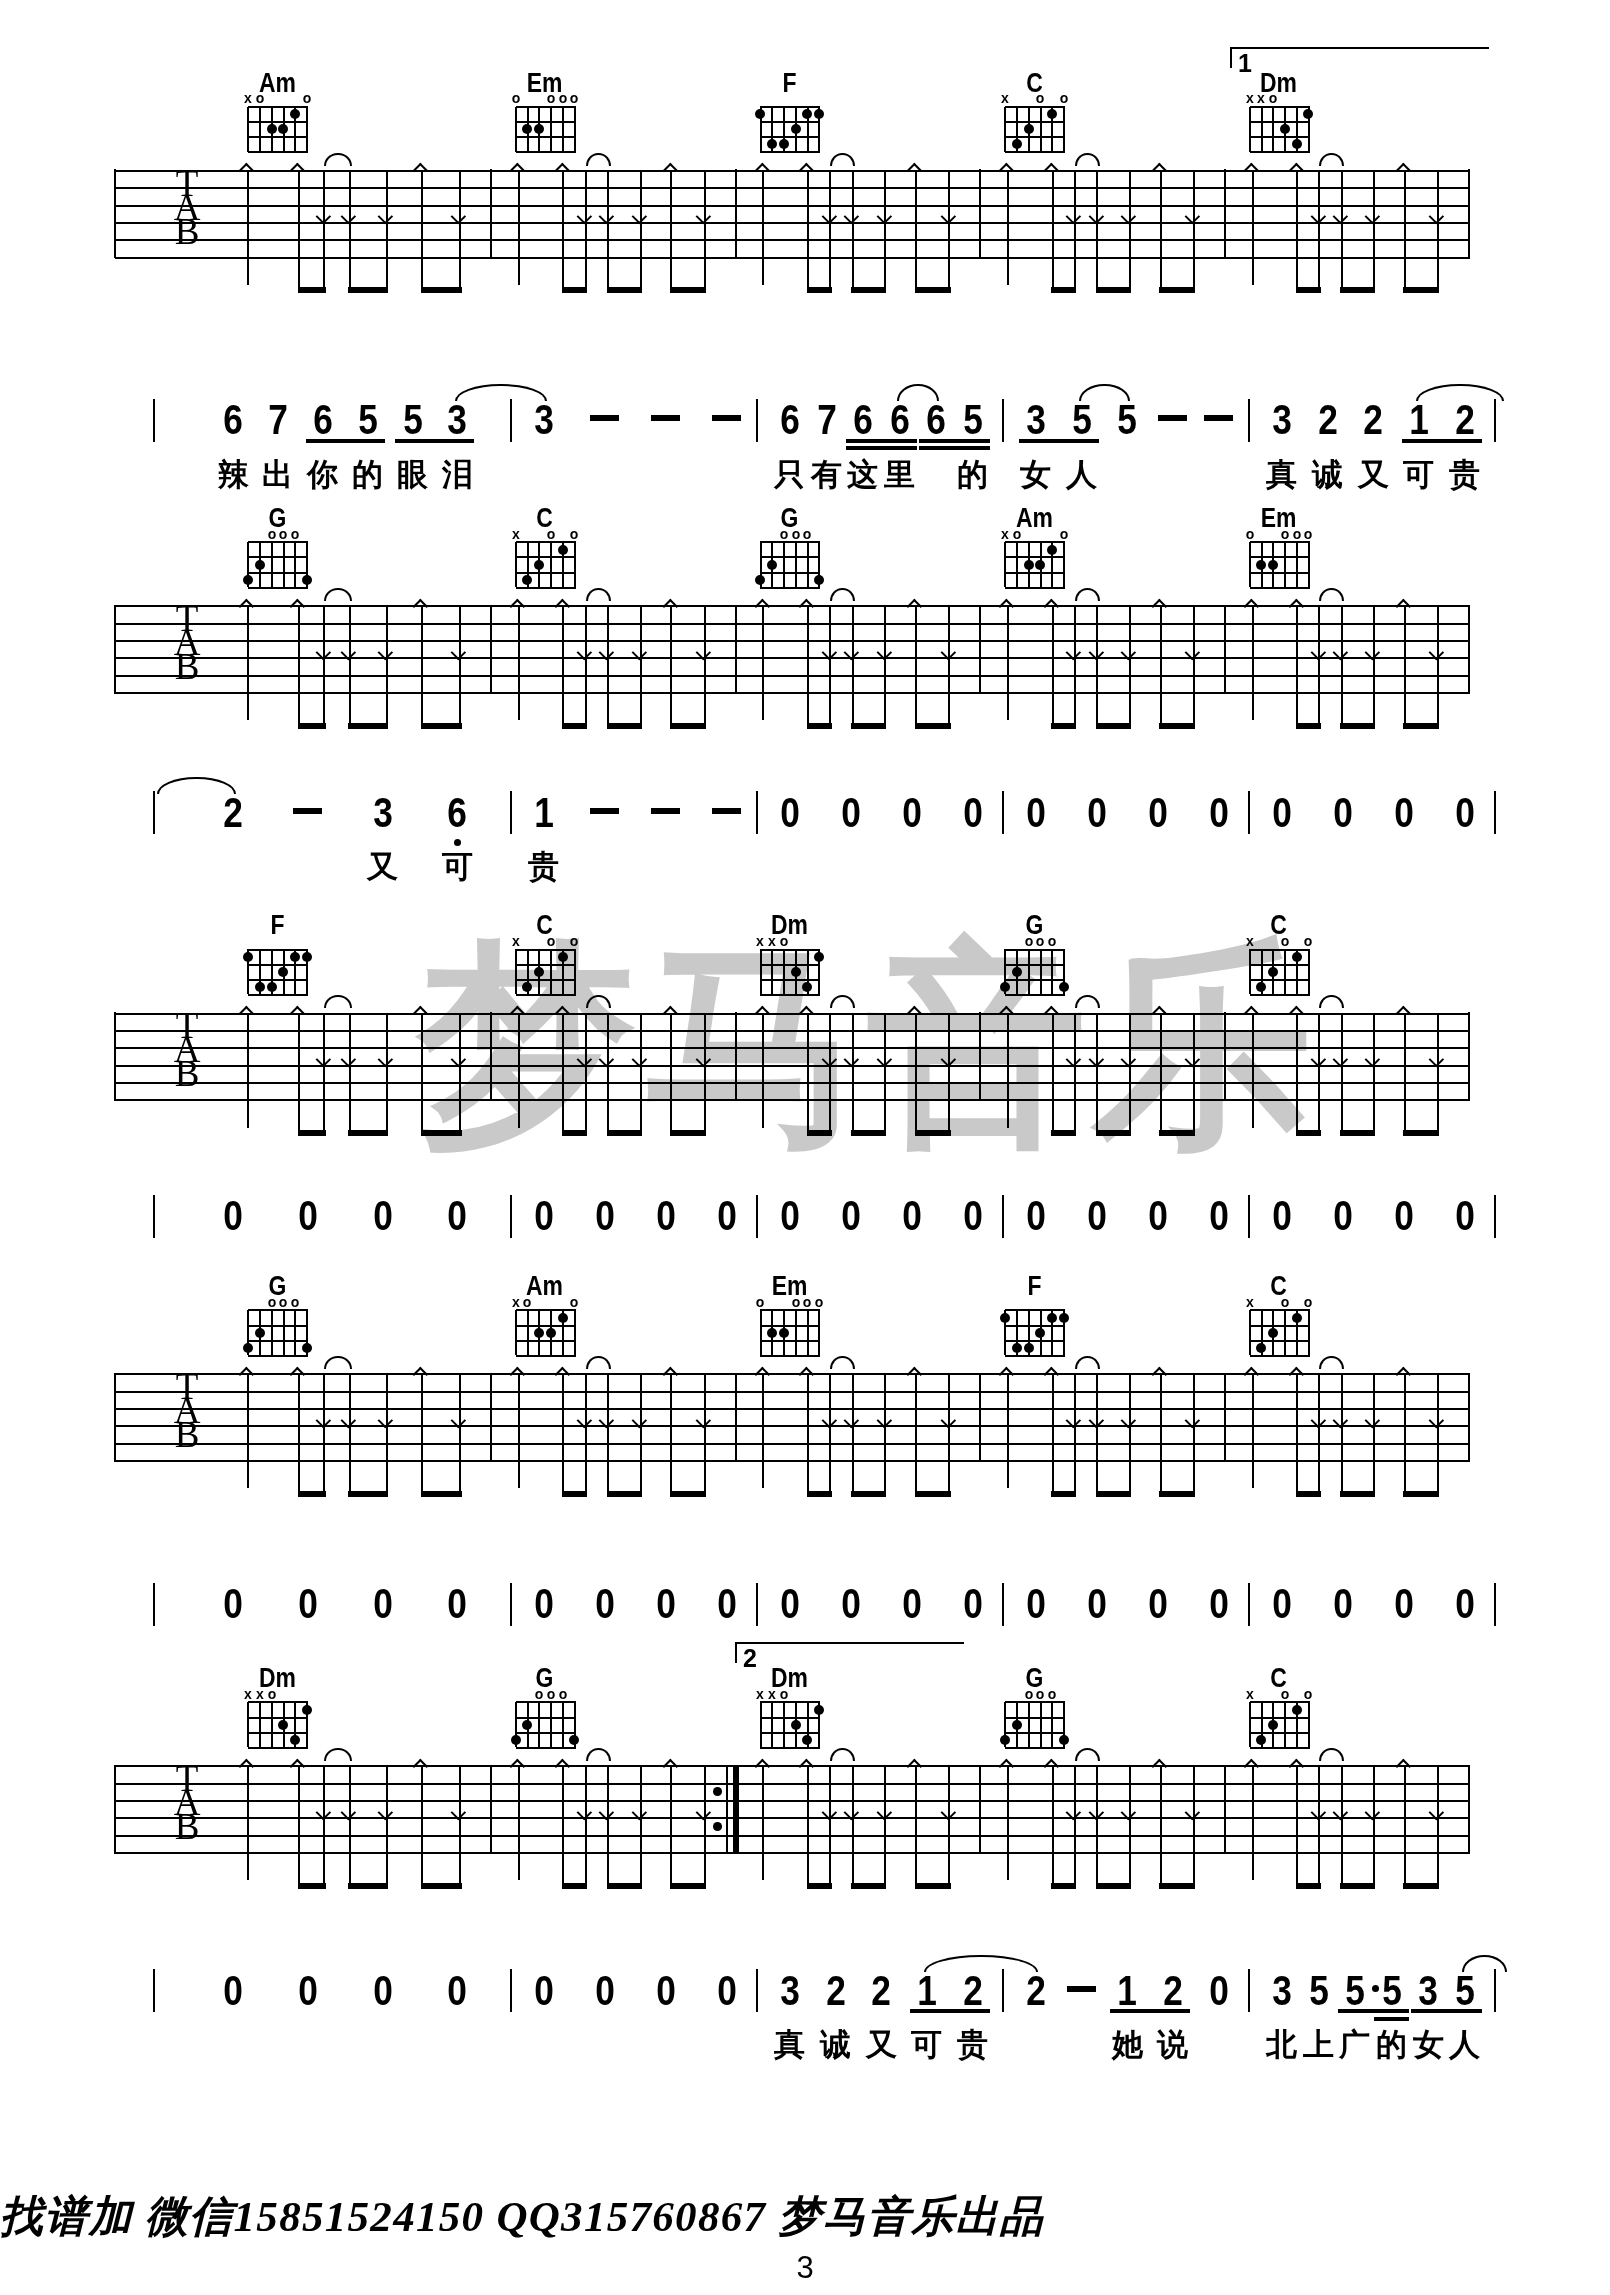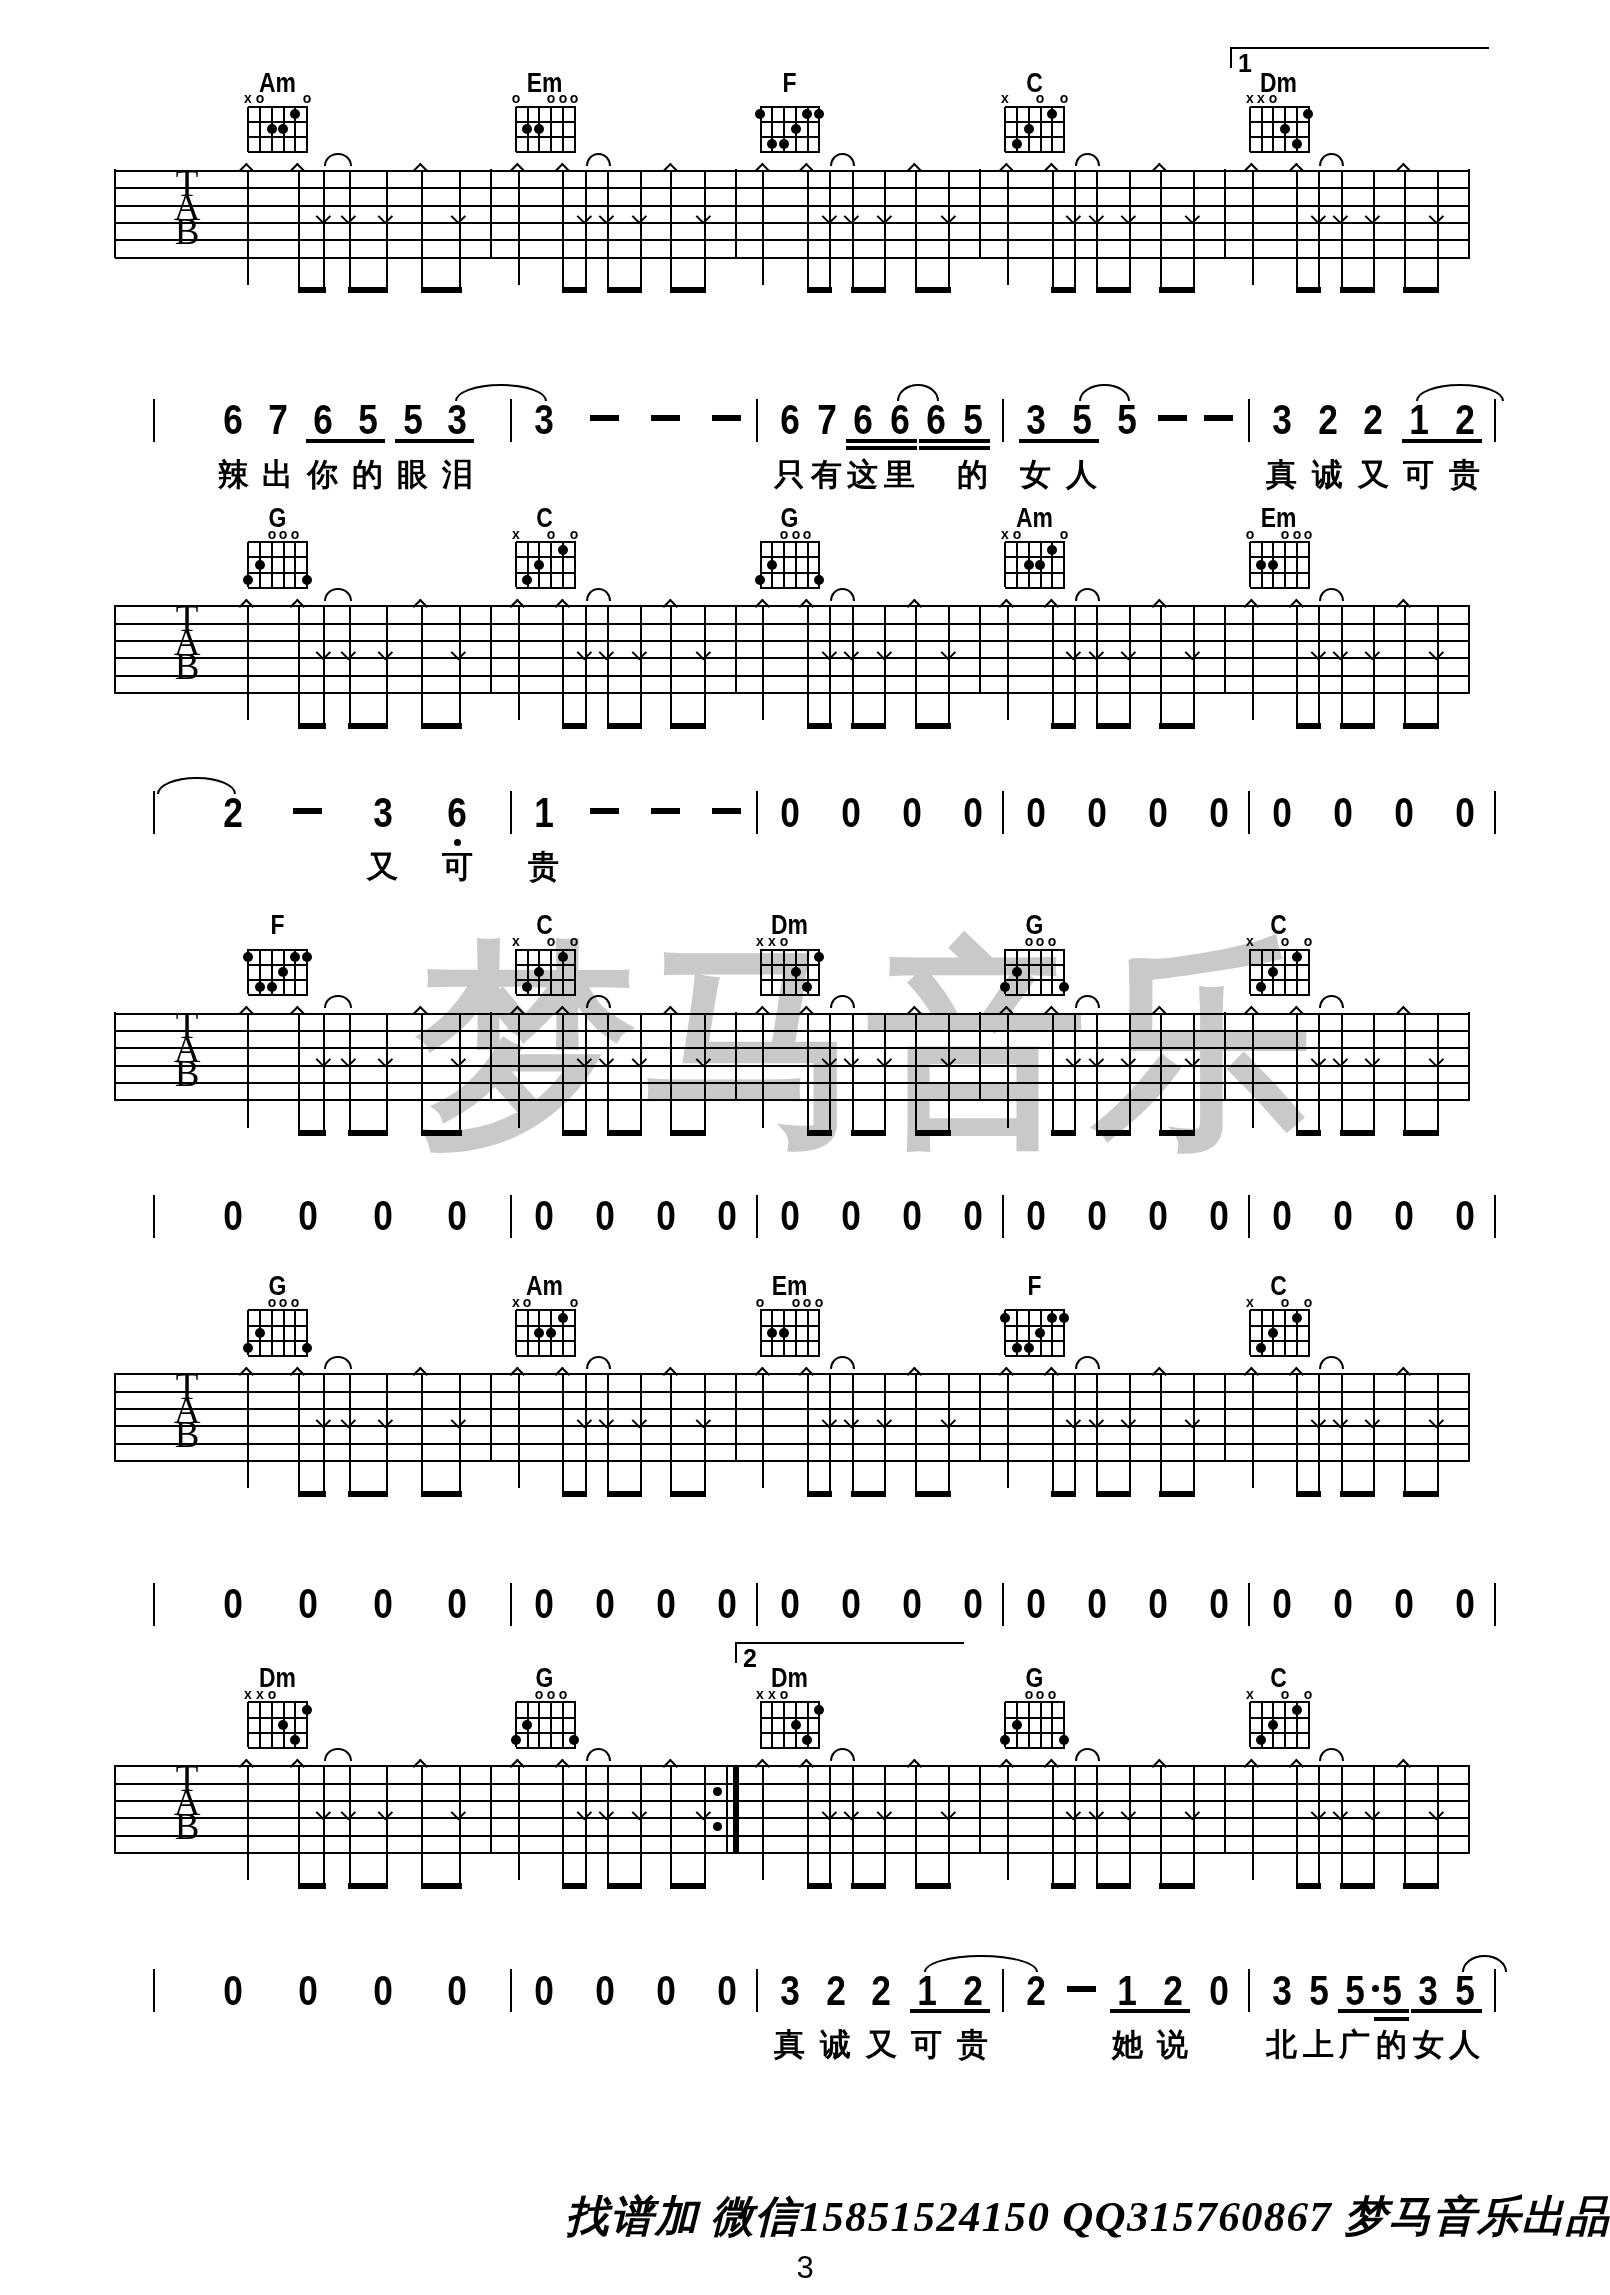--- a/index.html
+++ b/index.html
@@ -10,21 +10,21 @@
   .lyr{font:600 31px/32px "Liberation Sans","DejaVu Sans",sans-serif;text-align:center;}
   .cname{font:600 27px/28px "Liberation Sans",sans-serif;text-align:center;transform:scaleX(.85);white-space:nowrap;}
   .mkx{font:600 14px/14px "Liberation Sans",sans-serif;text-align:center;}
   .tl{font:400 37px/37px "Liberation Serif",serif;text-align:center;}
   .vn{font:600 25px/27px "Liberation Sans",sans-serif;}
   .arc{border:2.7px solid #000;border-bottom:none;border-radius:50% 50% 0 0/100% 100% 0 0;background:transparent;}
   .dot{background:#000;border-radius:50%;}
   .cu{border-top:2.7px solid #000;border-left:2.7px solid #000;transform:rotate(45deg);width:10.7px;height:10.7px;}
   .cd{border-bottom:2.7px solid #000;border-right:2.7px solid #000;transform:rotate(45deg);width:10.7px;height:10.7px;}
   .wm{font:700 220px/230px "Liberation Serif","DejaVu Sans",serif;color:#c9c9c9;letter-spacing:5.3px;white-space:nowrap;z-index:0;}
-  .ft{font:italic 700 43px/48px "Liberation Serif","DejaVu Sans",serif;letter-spacing:1.3px;text-align:right;white-space:nowrap;}
+  .ft{font:italic 700 43px/48px "Liberation Serif","DejaVu Sans",serif;letter-spacing:1.3px;text-align:left;white-space:nowrap;}
   .pn{font:400 31px/32px "Liberation Sans",sans-serif;text-align:center;}
   .z1{z-index:1;}
 </style>
 </head>
 <body>
 
 <div id="sheet">
   <div class="abs wm" style="left:407px;top:933px;width:920px;text-align:center;">梦马音乐</div>
   <div class="abs ft z1" style="left:0;top:2193px;width:1610px;">找谱加  微信15851524150  QQ315760867  梦马音乐出品</div>
   <div class="abs pn z1" style="left:0;top:2252px;width:1610px;">3</div>

